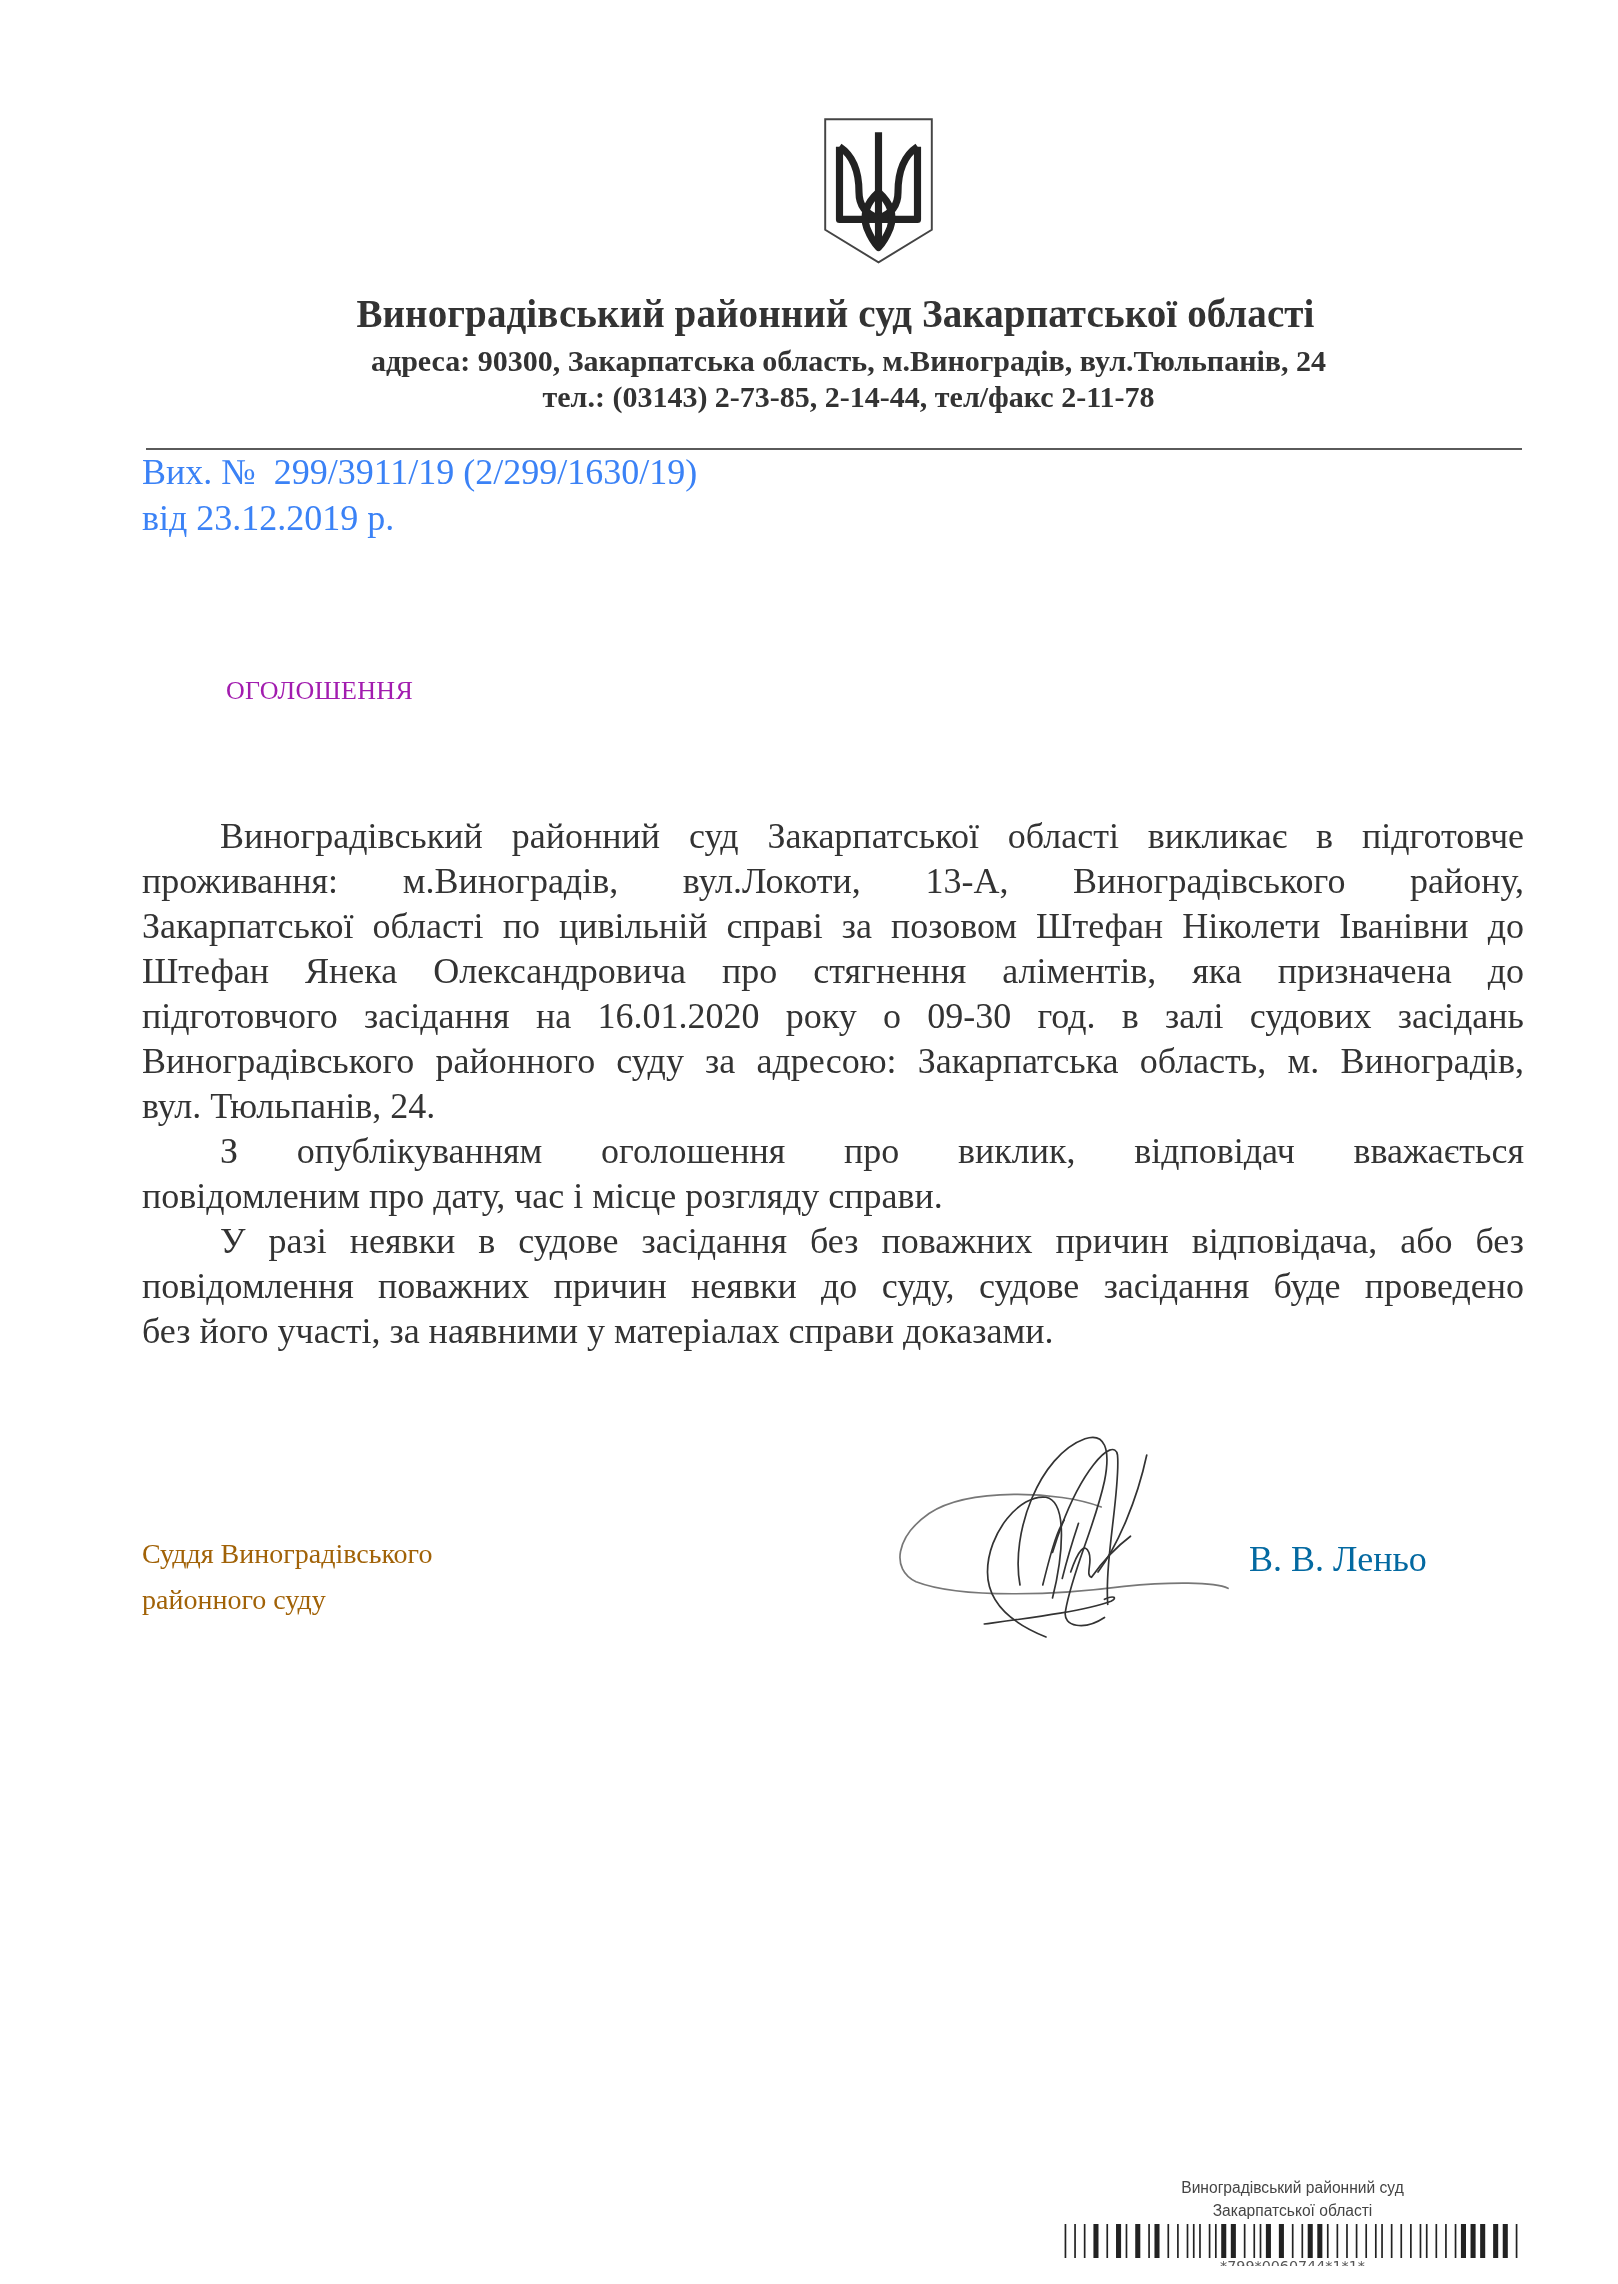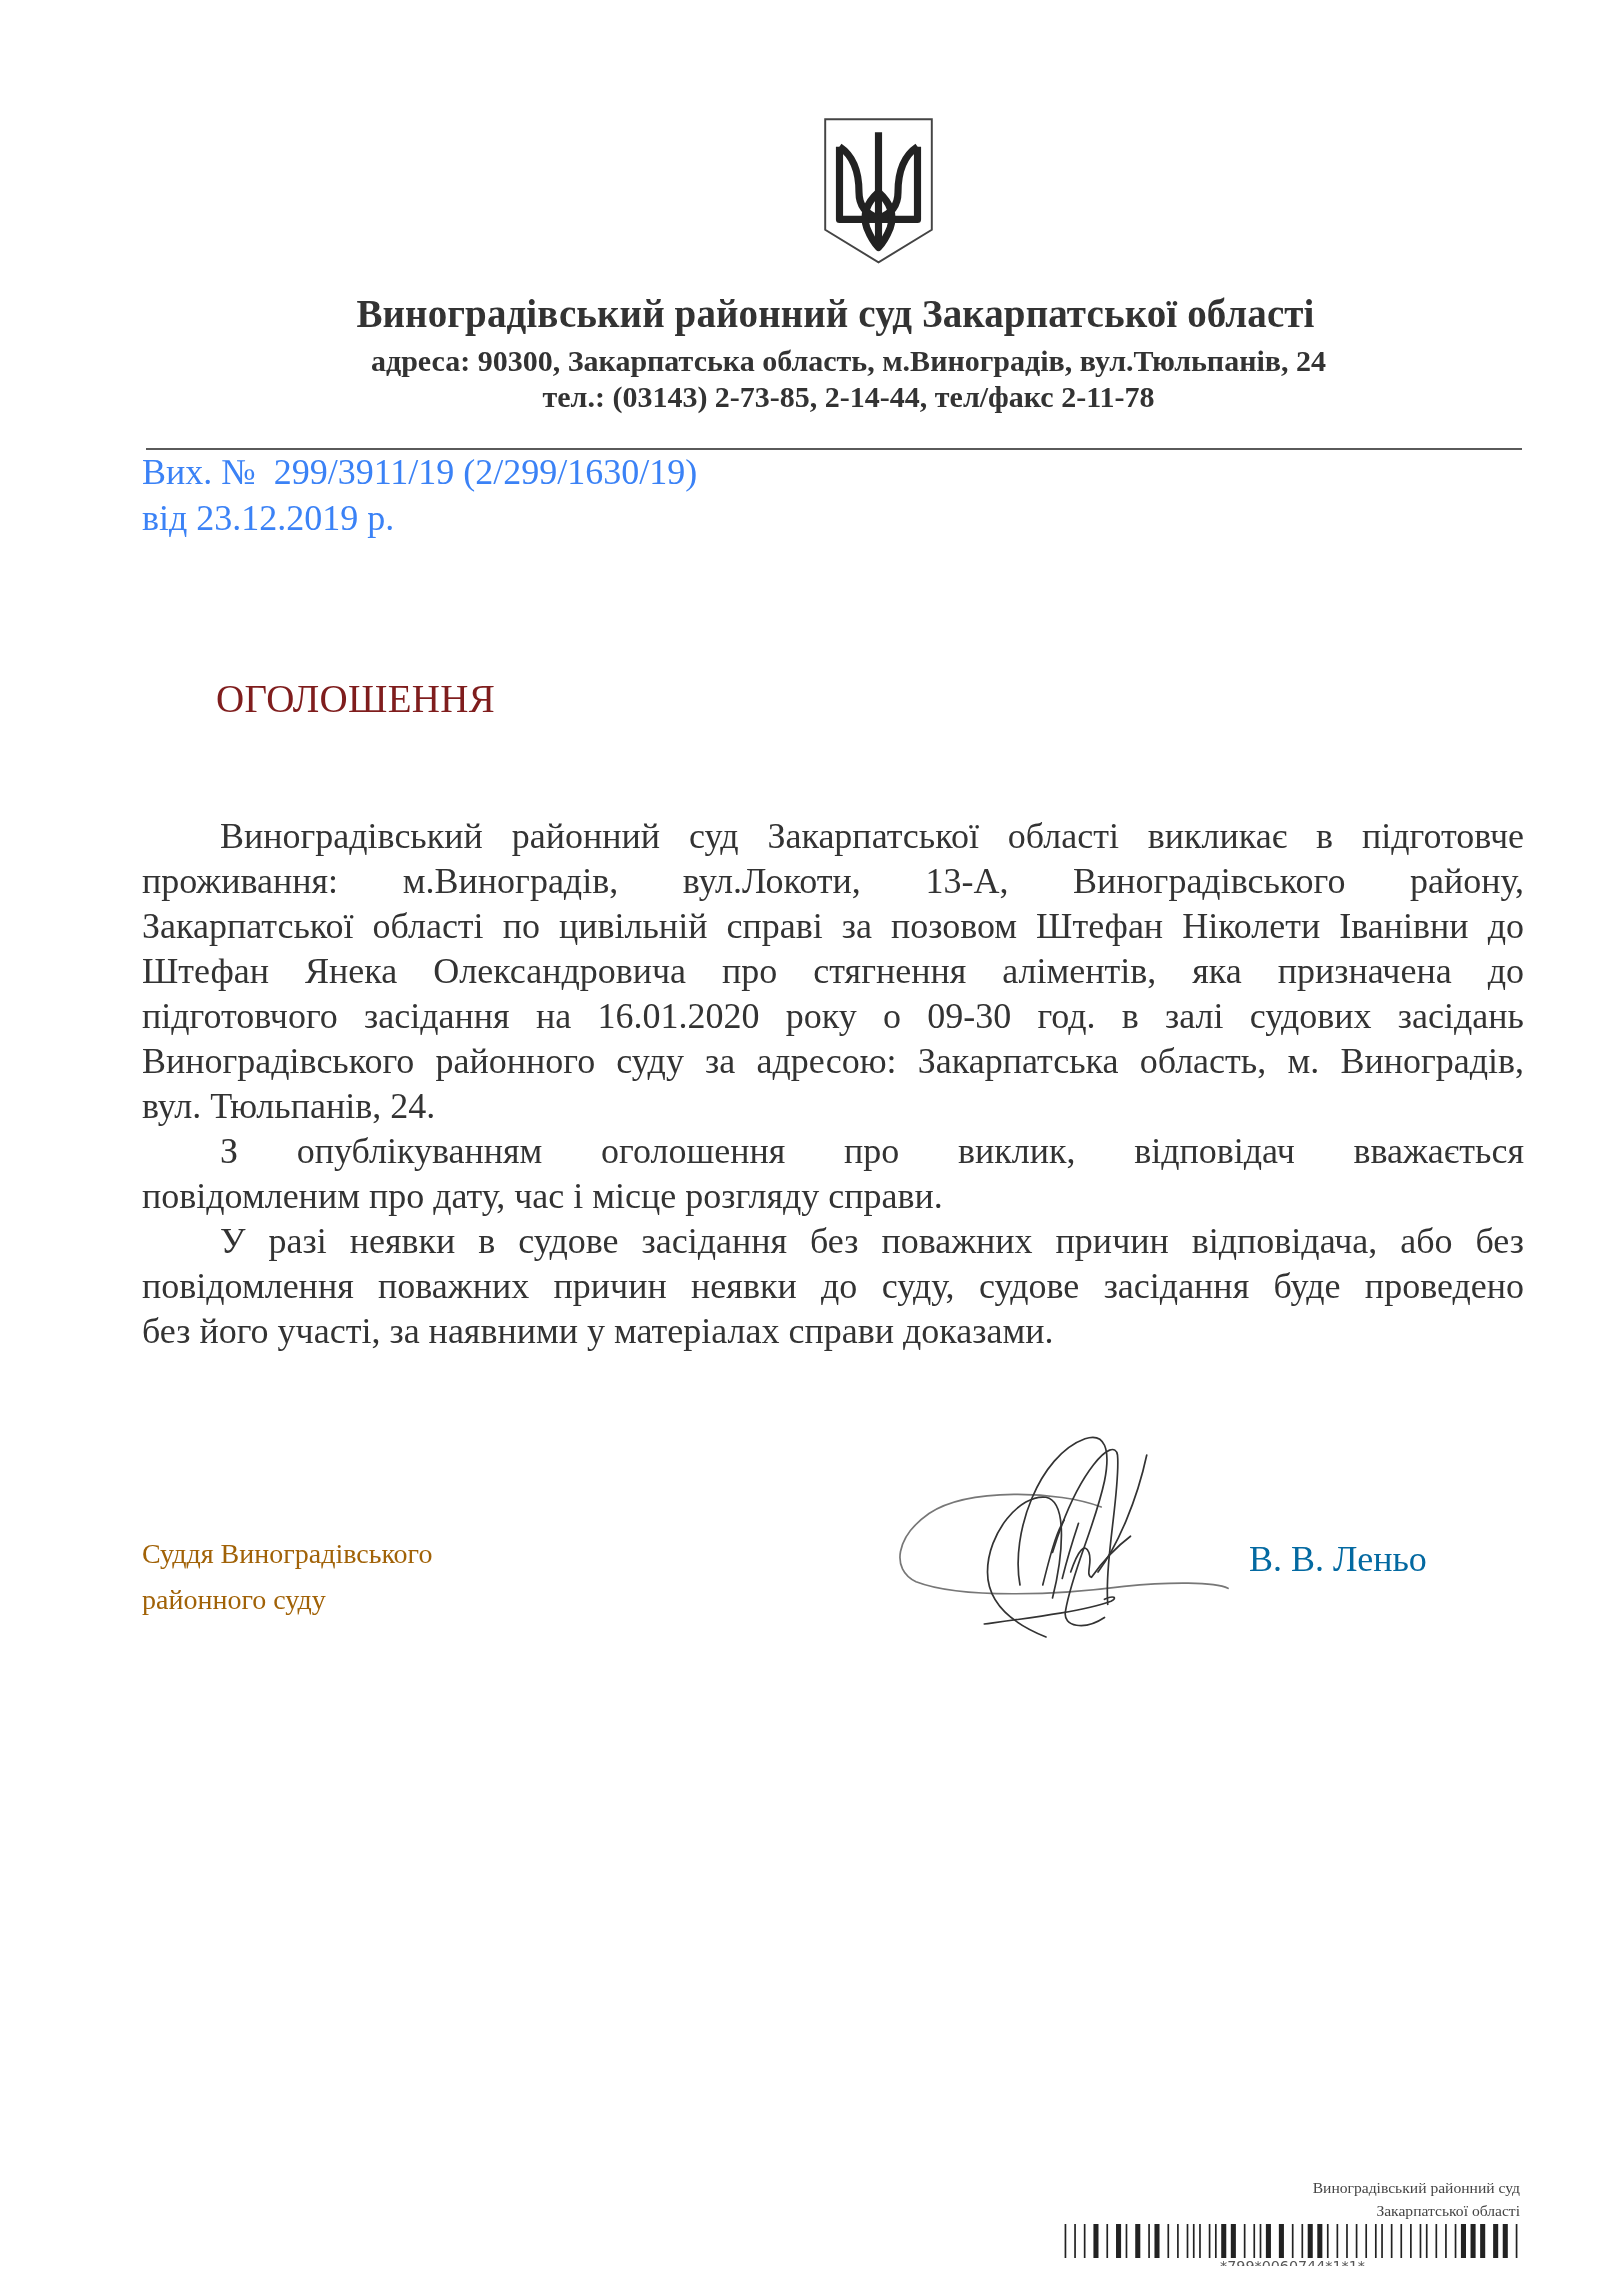--- a/index.html
+++ b/index.html
@@ -16,38 +16,38 @@
   #hdr-addr { top: 344px; font-size: 30px; left: 39px; }
   #hdr-phone { top: 380px; font-size: 30px; left: 39px; }
 
   #rule { left: 146px; top: 448px; width: 1376px; height: 1.9px; background: #5a5a5a; }
 
   
   .ref { position: absolute; left: 142px; font-size: 36px; white-space: nowrap; color: #3b82f6; }
   #ref-num { top: 451px; }
   #ref-date { top: 497px; }
 
-  #heading { left: 216px; top: 676px; font-size: 39px; color: #7f1d1d; white-space: nowrap; letter-spacing: 0.3px; }
+  #heading { left: 226px; top: 676px; font-size: 26px; color: #a21caf; white-space: nowrap; letter-spacing: 0.3px; }
 
   
   .body-block { position: absolute; left: 142px; width: 1382px; font-size: 36px; color: #333; }
   .ln { height: 45px; line-height: 45px; white-space: nowrap; overflow: visible; }
   .ln.j { text-align: justify; text-align-last: justify; white-space: normal; }
   .ln.ind { padding-left: 78px; }
   #body { top: 814px; }
 
   
   .sig-lbl { position: absolute; left: 142px; font-size: 28px; color: #a16207; white-space: nowrap; }
   #sig-l1 { top: 1538px; }
   #sig-l2 { top: 1584px; }
   #sig-name { left: 1249px; top: 1538px; font-size: 36px; color: #0369a1; white-space: nowrap; }
   #signature { left: 890px; top: 1429px; width: 364px; height: 221px; }
 
   
-  .bc-lbl { position: absolute; left: 1065px; width: 455px; text-align: right; font-family: Liberation Serif, serif; font-size: 15.6px; color: #444; white-space: nowrap; }
+  .bc-lbl { position: absolute; left: 1065px; width: 455px; text-align: center; font-family: Liberation Sans, sans-serif; font-size: 15.6px; color: #444; white-space: nowrap; }
   #bc-l1 { top: 2179px; }
   #bc-l2 { top: 2202px; }
   #barcode { left: 1062px; top: 2224px; width: 461px; height: 34px; }
   #bc-code { left: 1065px; width: 455px; top: 2259px; height: 6.5px; overflow: hidden; text-align: center; font-family: "DejaVu Sans", sans-serif; font-size: 14.3px; color: #555; line-height: 14.3px; }
 </style>
 </head>
 <body>
 
 <svg id="coat" class="abs" viewBox="0 0 180 235">
   <path d="M8 8 H172 V178 L90 228 L8 178 Z" fill="#fff" stroke="#444" stroke-width="3"></path>

